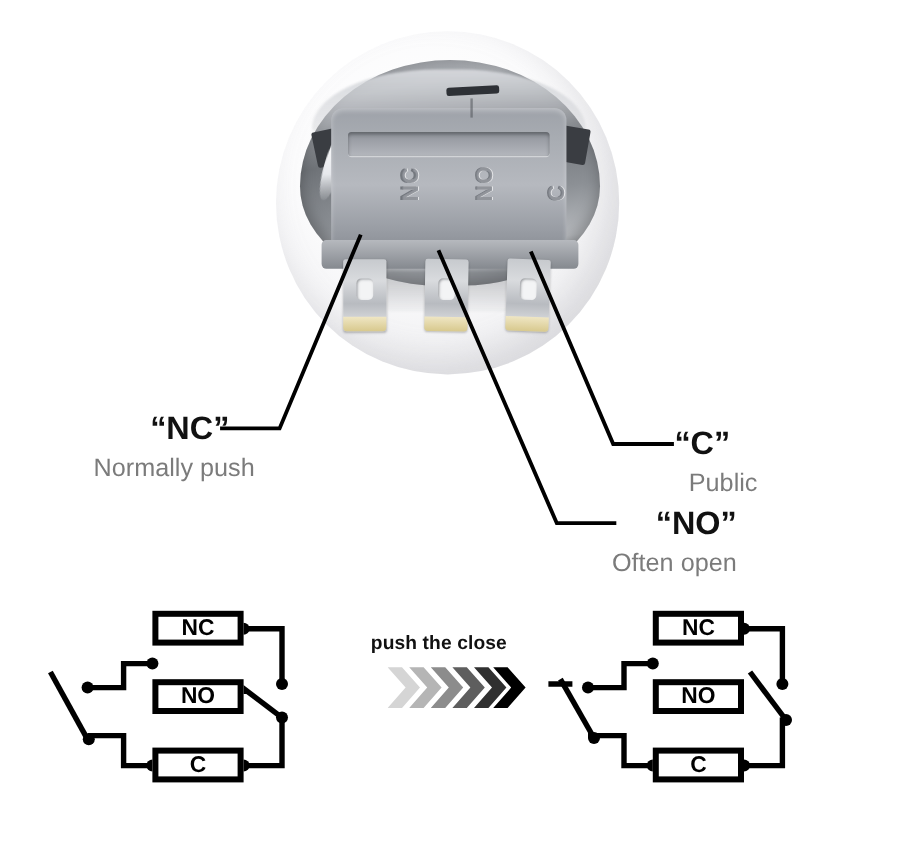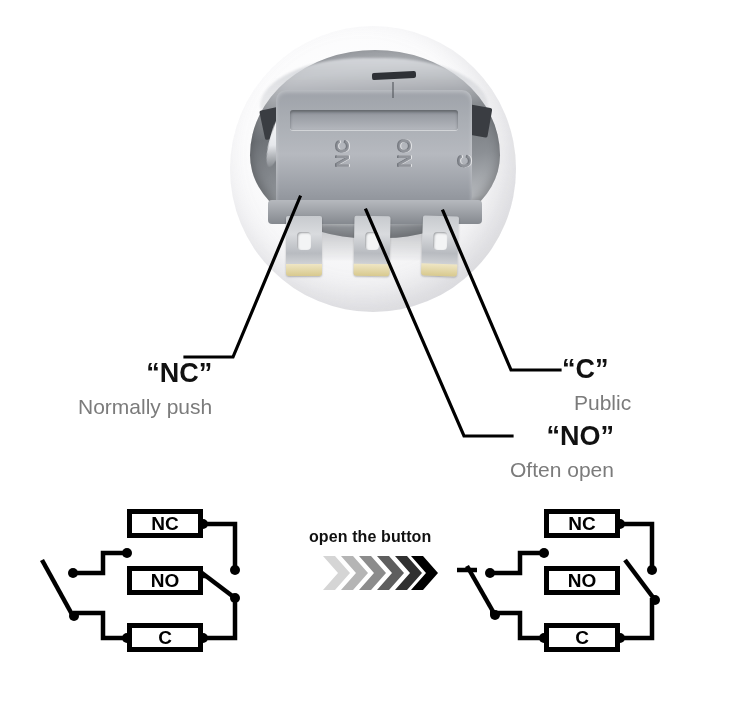--- a/index.html
+++ b/index.html
@@ -223,21 +223,21 @@
   }
   .callout .desc {
     font-family: "Liberation Sans", sans-serif;
     font-weight: 400;
     font-size: 21px;
     color: #7b7b7b;
     line-height: 1;
     white-space: nowrap;
     margin-top: 9px;
   }
-  #callout-nc { left: 104px; top: 360px; text-align: right; }
+  #callout-nc { left: 104px; top: 344px; text-align: center; }
   #callout-nc .desc { margin-left: -26px; }
   #callout-c  { left: 562px; top: 356px; text-align: left; }
   #callout-c  .desc { margin-left: 12px; }
   #callout-no { left: 514px; top: 423px; text-align: right; }
   #callout-no .desc { margin-left: -4px; }
 
   
   .circuit {
     position: absolute;
     top: 498px;
@@ -380,21 +380,21 @@
         <circle cx="197" cy="72" r="5" stroke="none"></circle>
         <circle cx="197" cy="100" r="5" stroke="none"></circle>
       </g>
     </svg>
     <div class="term-box b-nc">NC</div>
     <div class="term-box b-no">NO</div>
     <div class="term-box b-c">C</div>
   </div>
 
   <div id="push-block">
-    <div id="push-label">open the button</div>
+    <div id="push-label">push the close</div>
     <svg id="chevrons" width="118" height="38" viewBox="0 0 118 38">
       <g>
         <polygon points="0,2 12,2 27,19 12,36 0,36 15,19" fill="#d5d5d5"></polygon>
         <polygon points="18,2 30,2 45,19 30,36 18,36 33,19" fill="#b5b5b5"></polygon>
         <polygon points="36,2 48,2 63,19 48,36 36,36 51,19" fill="#8c8c8c"></polygon>
         <polygon points="54,2 66,2 81,19 66,36 54,36 69,19" fill="#5e5e5e"></polygon>
         <polygon points="72,2 84,2 99,19 84,36 72,36 87,19" fill="#303030"></polygon>
         <polygon points="88,2 100,2 115,19 100,36 88,36 103,19" fill="#000000"></polygon>
       </g>
     </svg>

